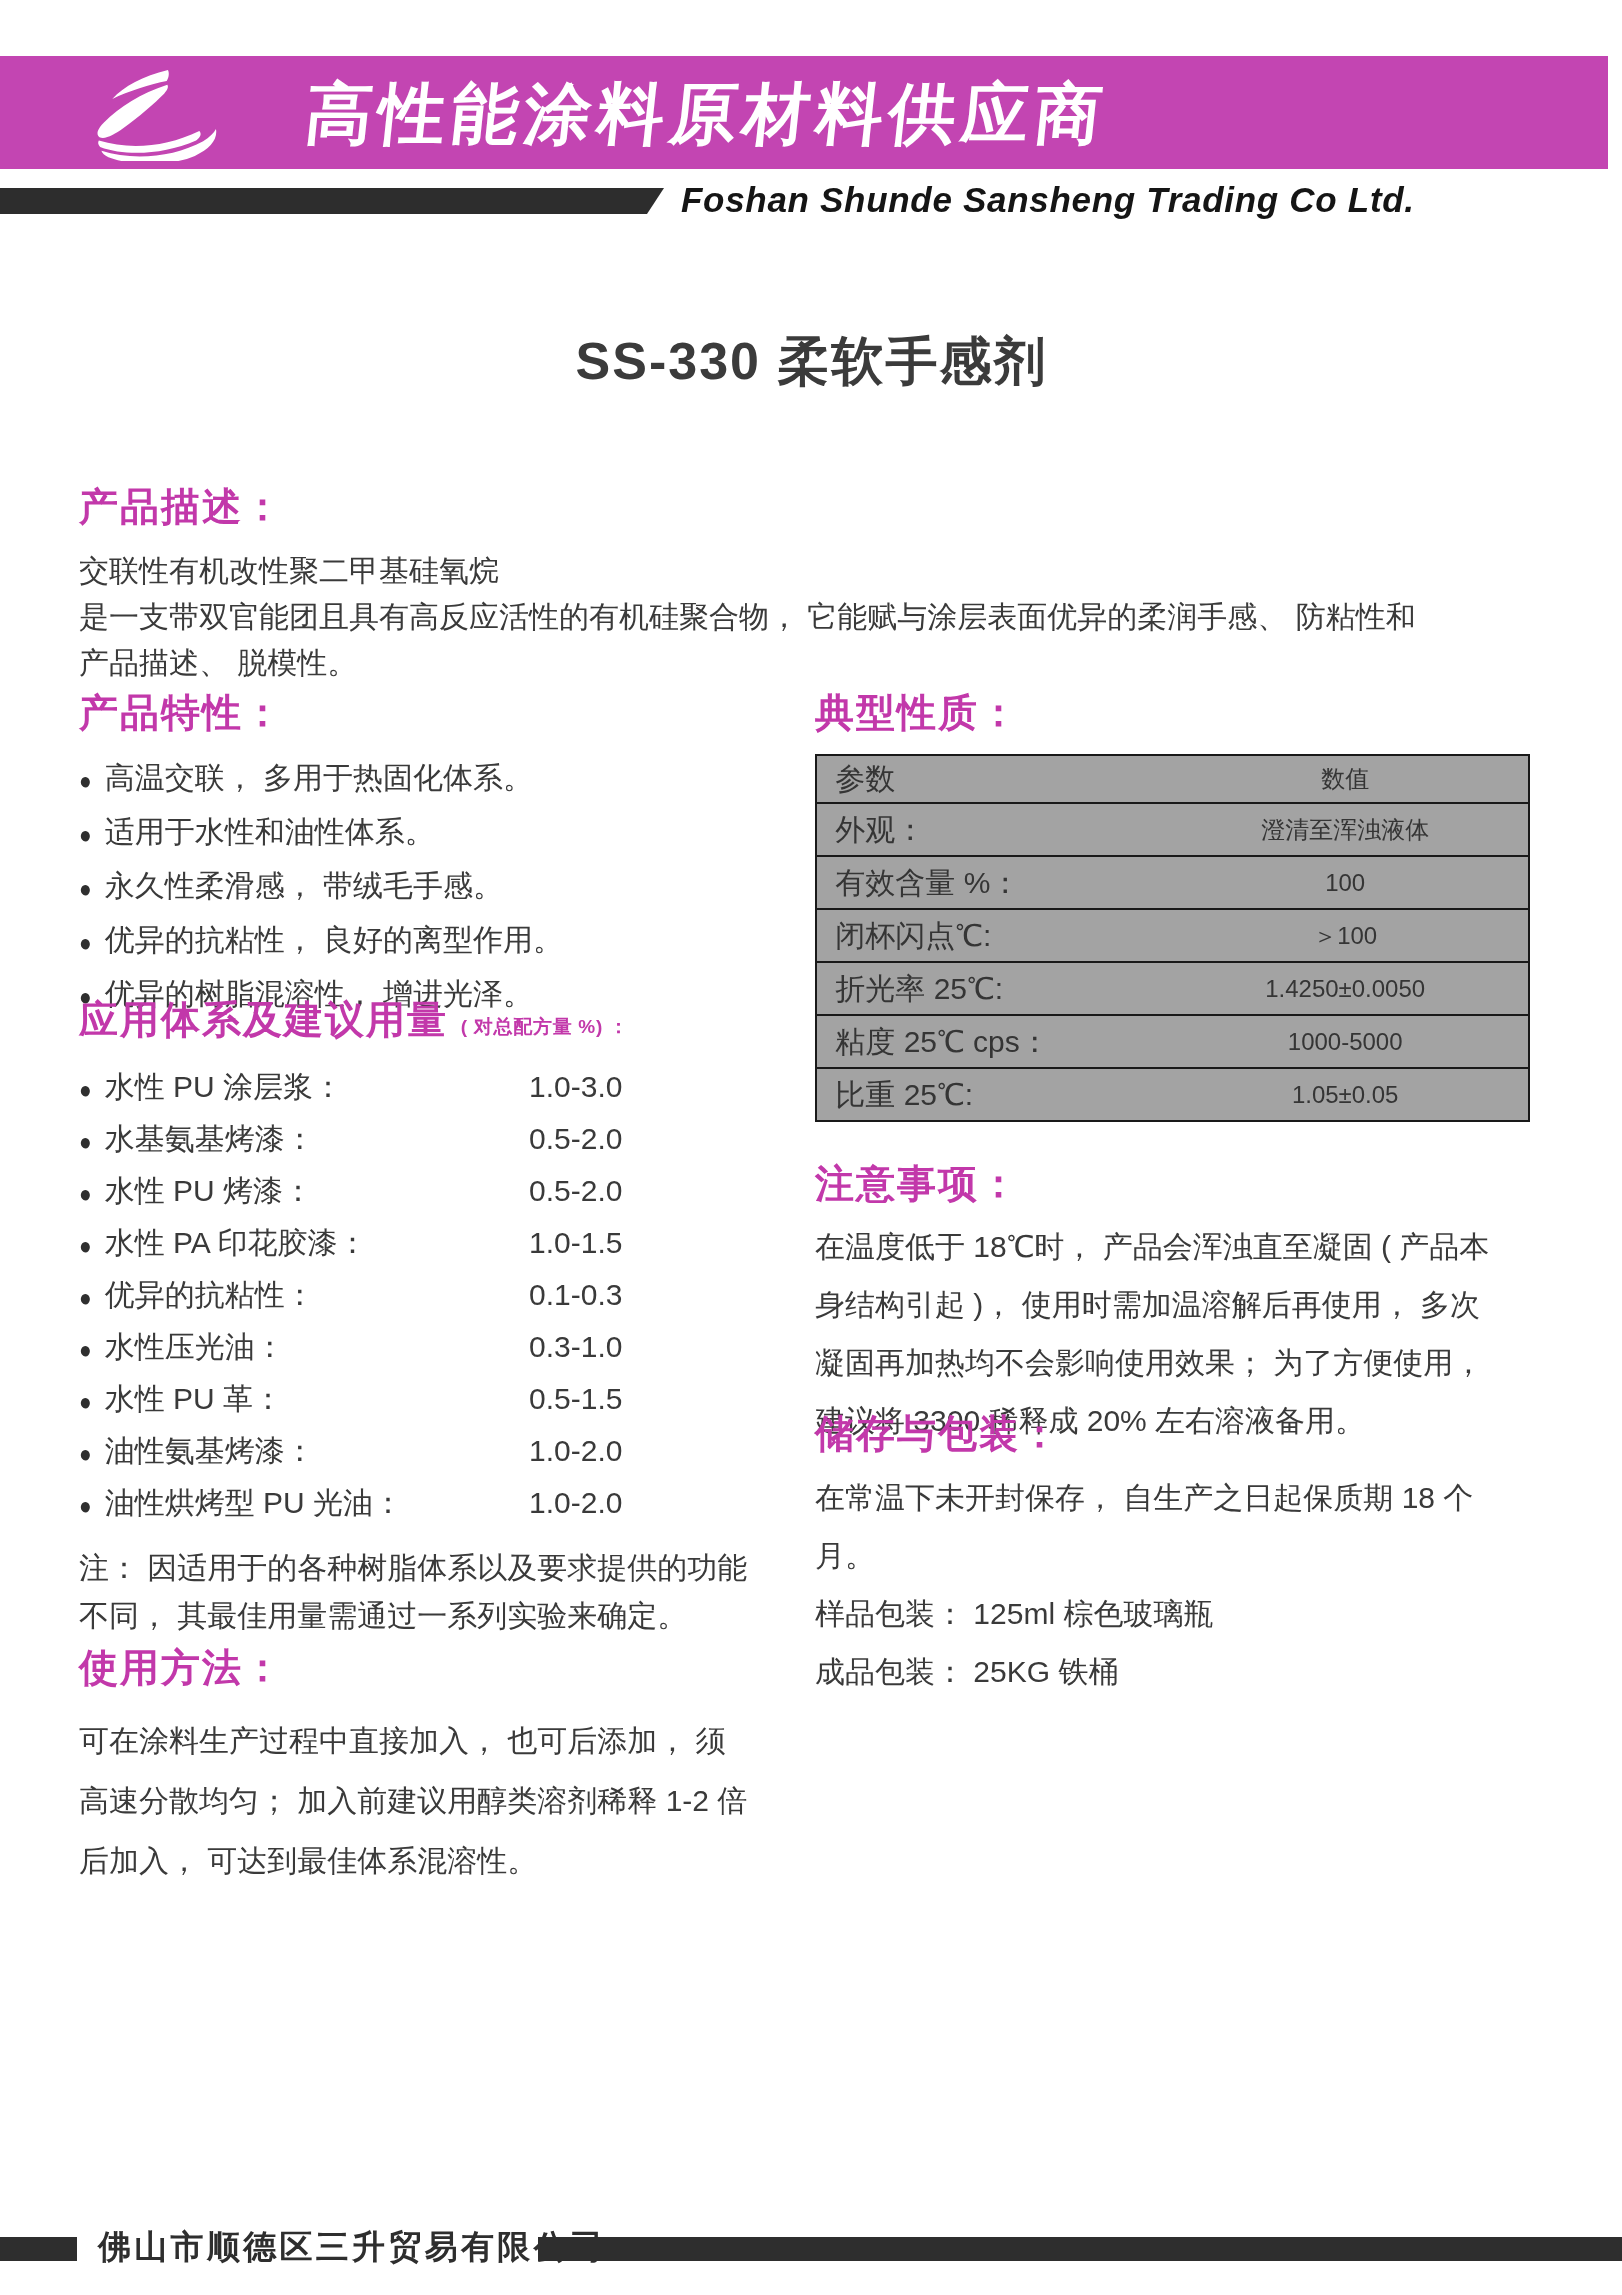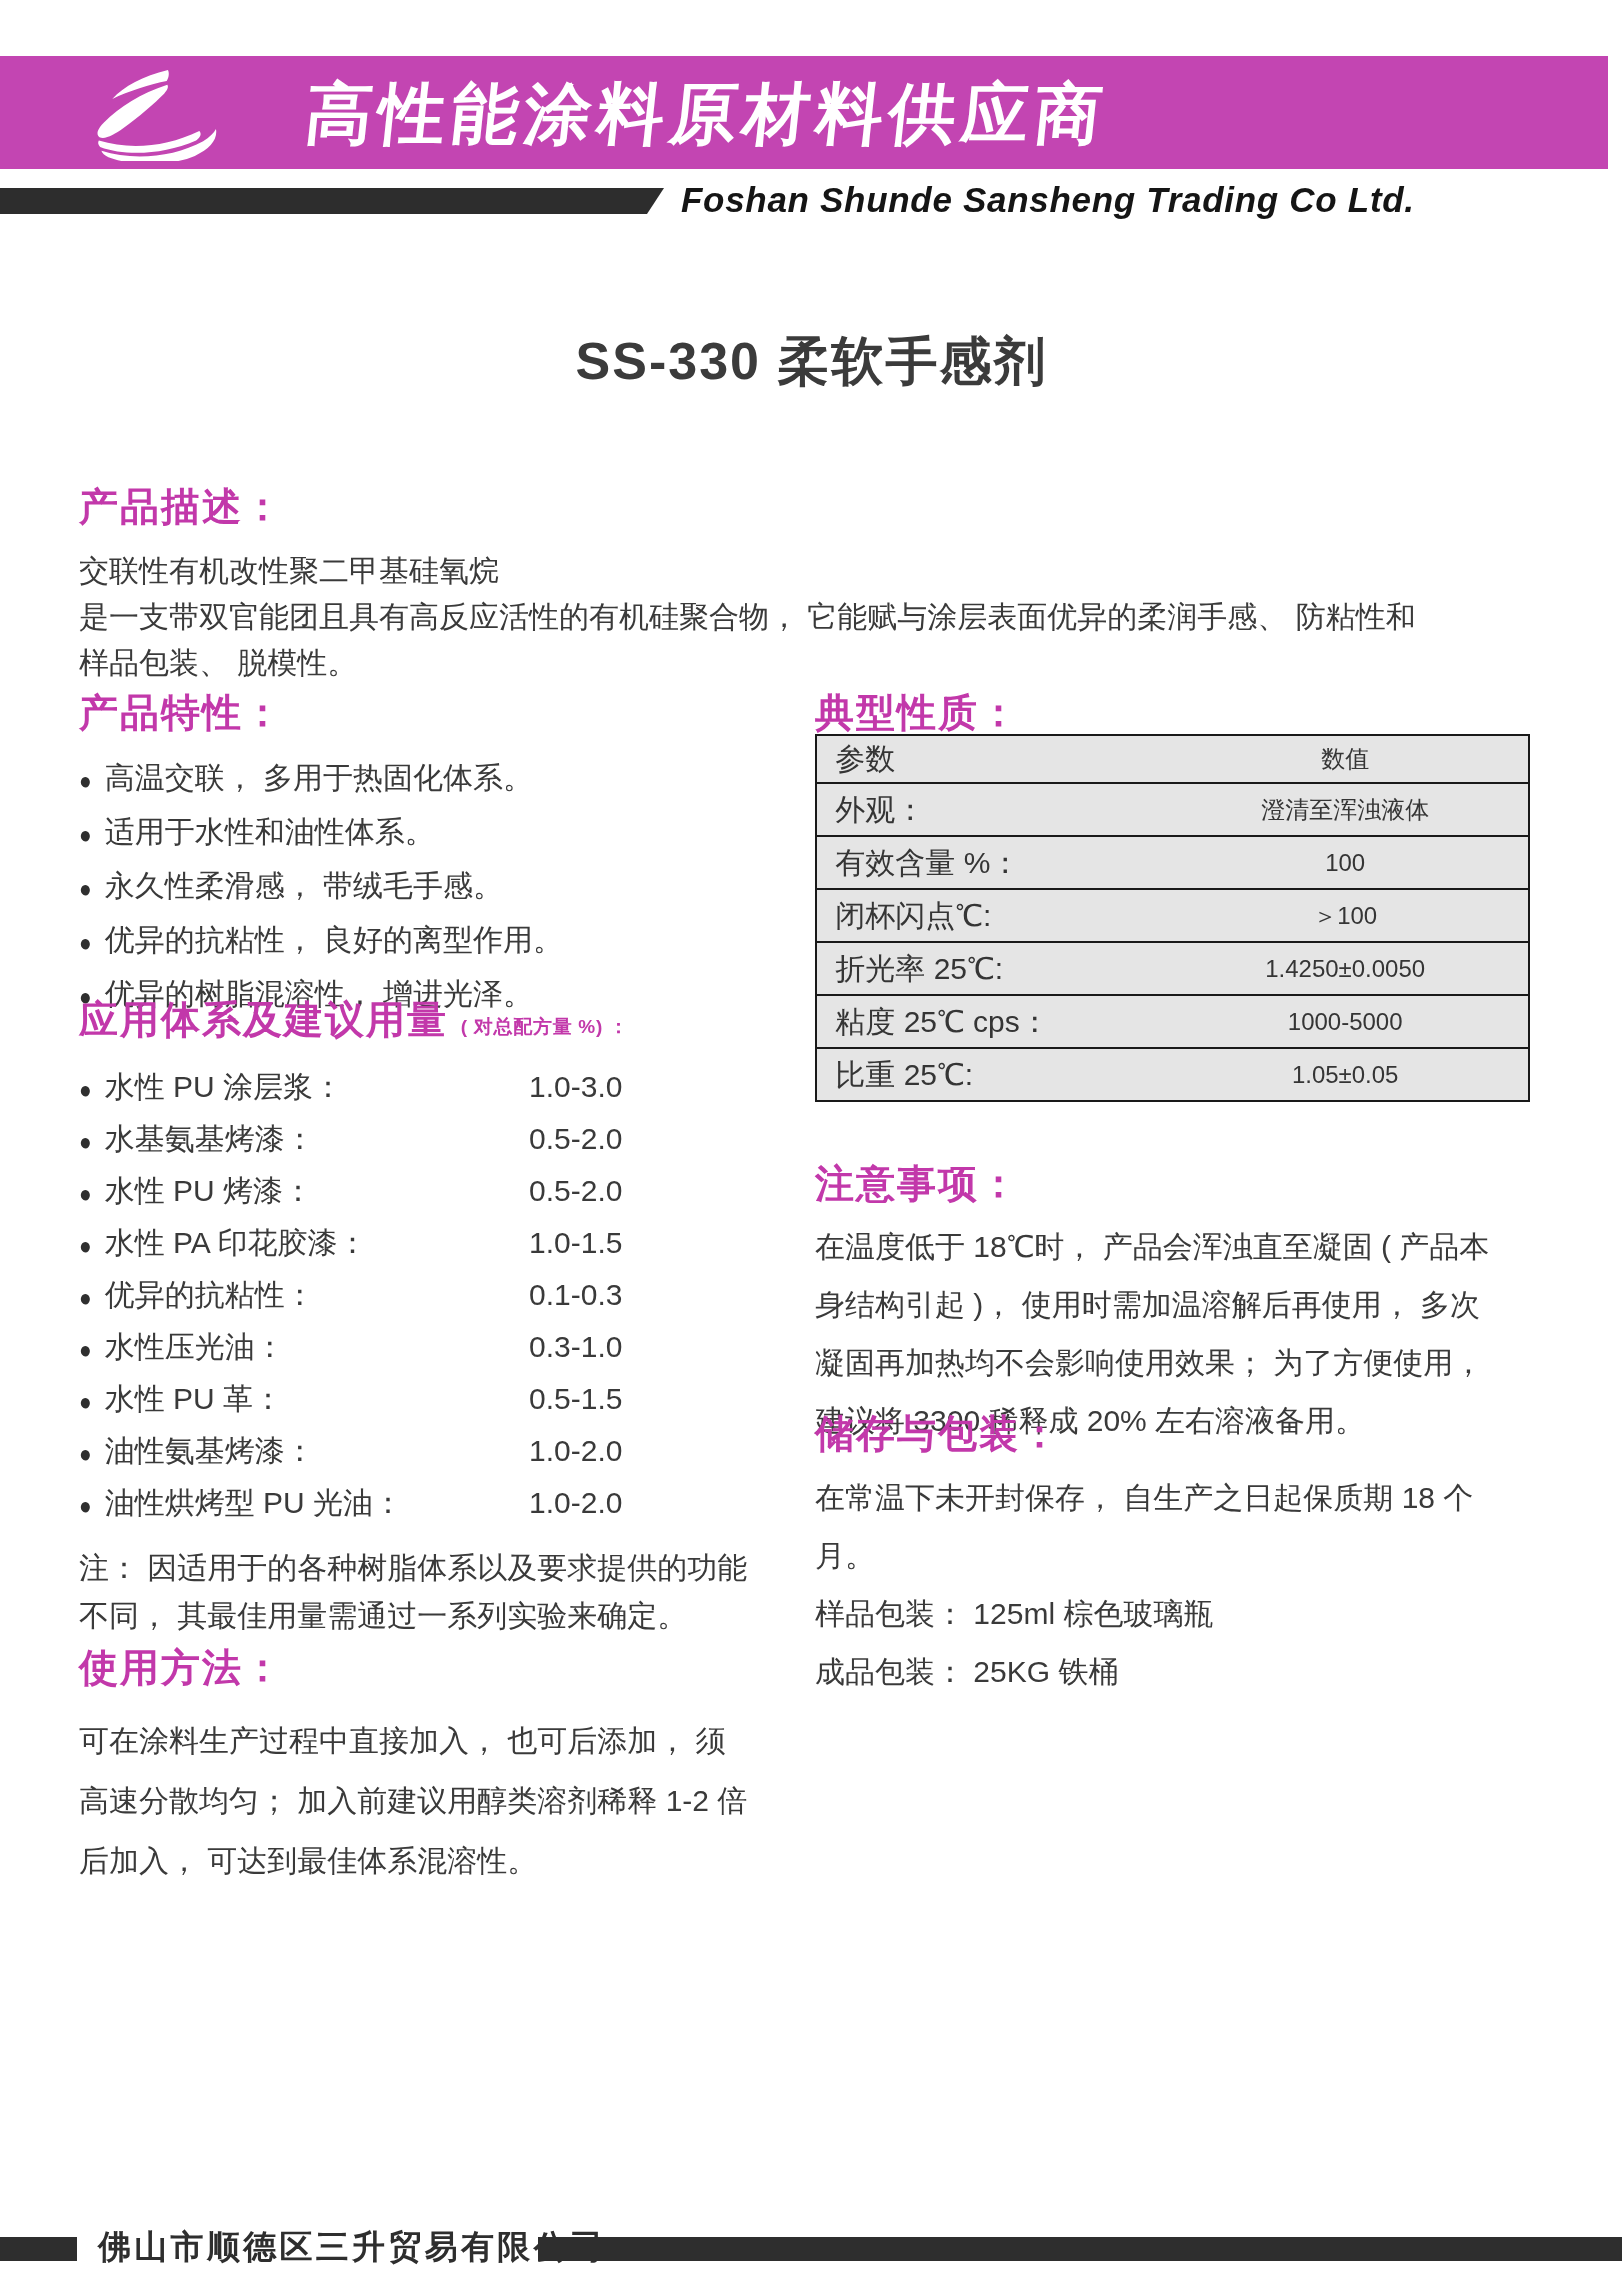--- a/index.html
+++ b/index.html
@@ -36,22 +36,22 @@
   .app-heading{left:79px;top:993px;}
   .app-list{position:absolute;left:79px;top:1061px;width:707px;}
   .app-row{position:relative;height:52px;line-height:52px;}
   .app-value{position:absolute;left:450px;top:0;}
   .app-note{position:absolute;left:79px;top:1544px;width:733px;}
   .app-note .body-line{line-height:48px;}
   .usage-lines{position:absolute;left:79px;top:1711px;width:759px;}
   .usage-lines .body-line{line-height:60px;}
 
   
-  .prop-table{position:absolute;left:815px;top:734px;width:715px;border:2.6px solid #191919;
-        box-sizing:border-box;background:#e5e5e5;}
+  .prop-table{position:absolute;left:815px;top:754px;width:715px;border:2.6px solid #191919;
+        box-sizing:border-box;background:#a3a3a3;}
   .prop-row{display:flex;height:51px;line-height:51px;border-top:2px solid #191919;}
   .prop-row.header{height:46px;line-height:46px;border-top:none;}
   .prop-param{flex:0 0 46%;padding-left:18.3px;font-size:30px;color:#353535;white-space:nowrap;}
   .prop-value{flex:1;text-align:center;font-size:24px;color:#353535;white-space:nowrap;}
   .caution-lines{position:absolute;left:815px;top:1218px;width:779px;}
   .caution-lines .body-line{line-height:58px;}
   .storage-lines{position:absolute;left:815px;top:1469px;width:779px;}
   .storage-lines .body-line{line-height:58px;}
 
   
@@ -77,21 +77,21 @@
 
   <div class="sub-bar"></div>
   <div class="company-en">Foshan Shunde Sansheng Trading Co Ltd.</div>
 
   <div class="doc-title">SS-330 柔软手感剂</div>
 
   <div class="h-magenta" style="left:79px;top:480px;">产品描述：</div>
   <div class="desc-lines">
     <div class="body-line">交联性有机改性聚二甲基硅氧烷</div>
     <div class="body-line">是一支带双官能团且具有高反应活性的有机硅聚合物， 它能赋与涂层表面优异的柔润手感、 防粘性和</div>
-    <div class="body-line">样品包装、 脱模性。</div>
+    <div class="body-line">产品描述、 脱模性。</div>
   </div>
 
   <div class="h-magenta" style="left:79px;top:686px;">产品特性：</div>
   <div class="feature-list">
     <div class="feature-item body-line"><span class="bullet">●</span><span>高温交联， 多用于热固化体系。</span></div>
     <div class="feature-item body-line"><span class="bullet">●</span><span>适用于水性和油性体系。</span></div>
     <div class="feature-item body-line"><span class="bullet">●</span><span>永久性柔滑感， 带绒毛手感。</span></div>
     <div class="feature-item body-line"><span class="bullet">●</span><span>优异的抗粘性， 良好的离型作用。</span></div>
     <div class="feature-item body-line"><span class="bullet">●</span><span>优异的树脂混溶性， 增进光泽。</span></div>
   </div>

